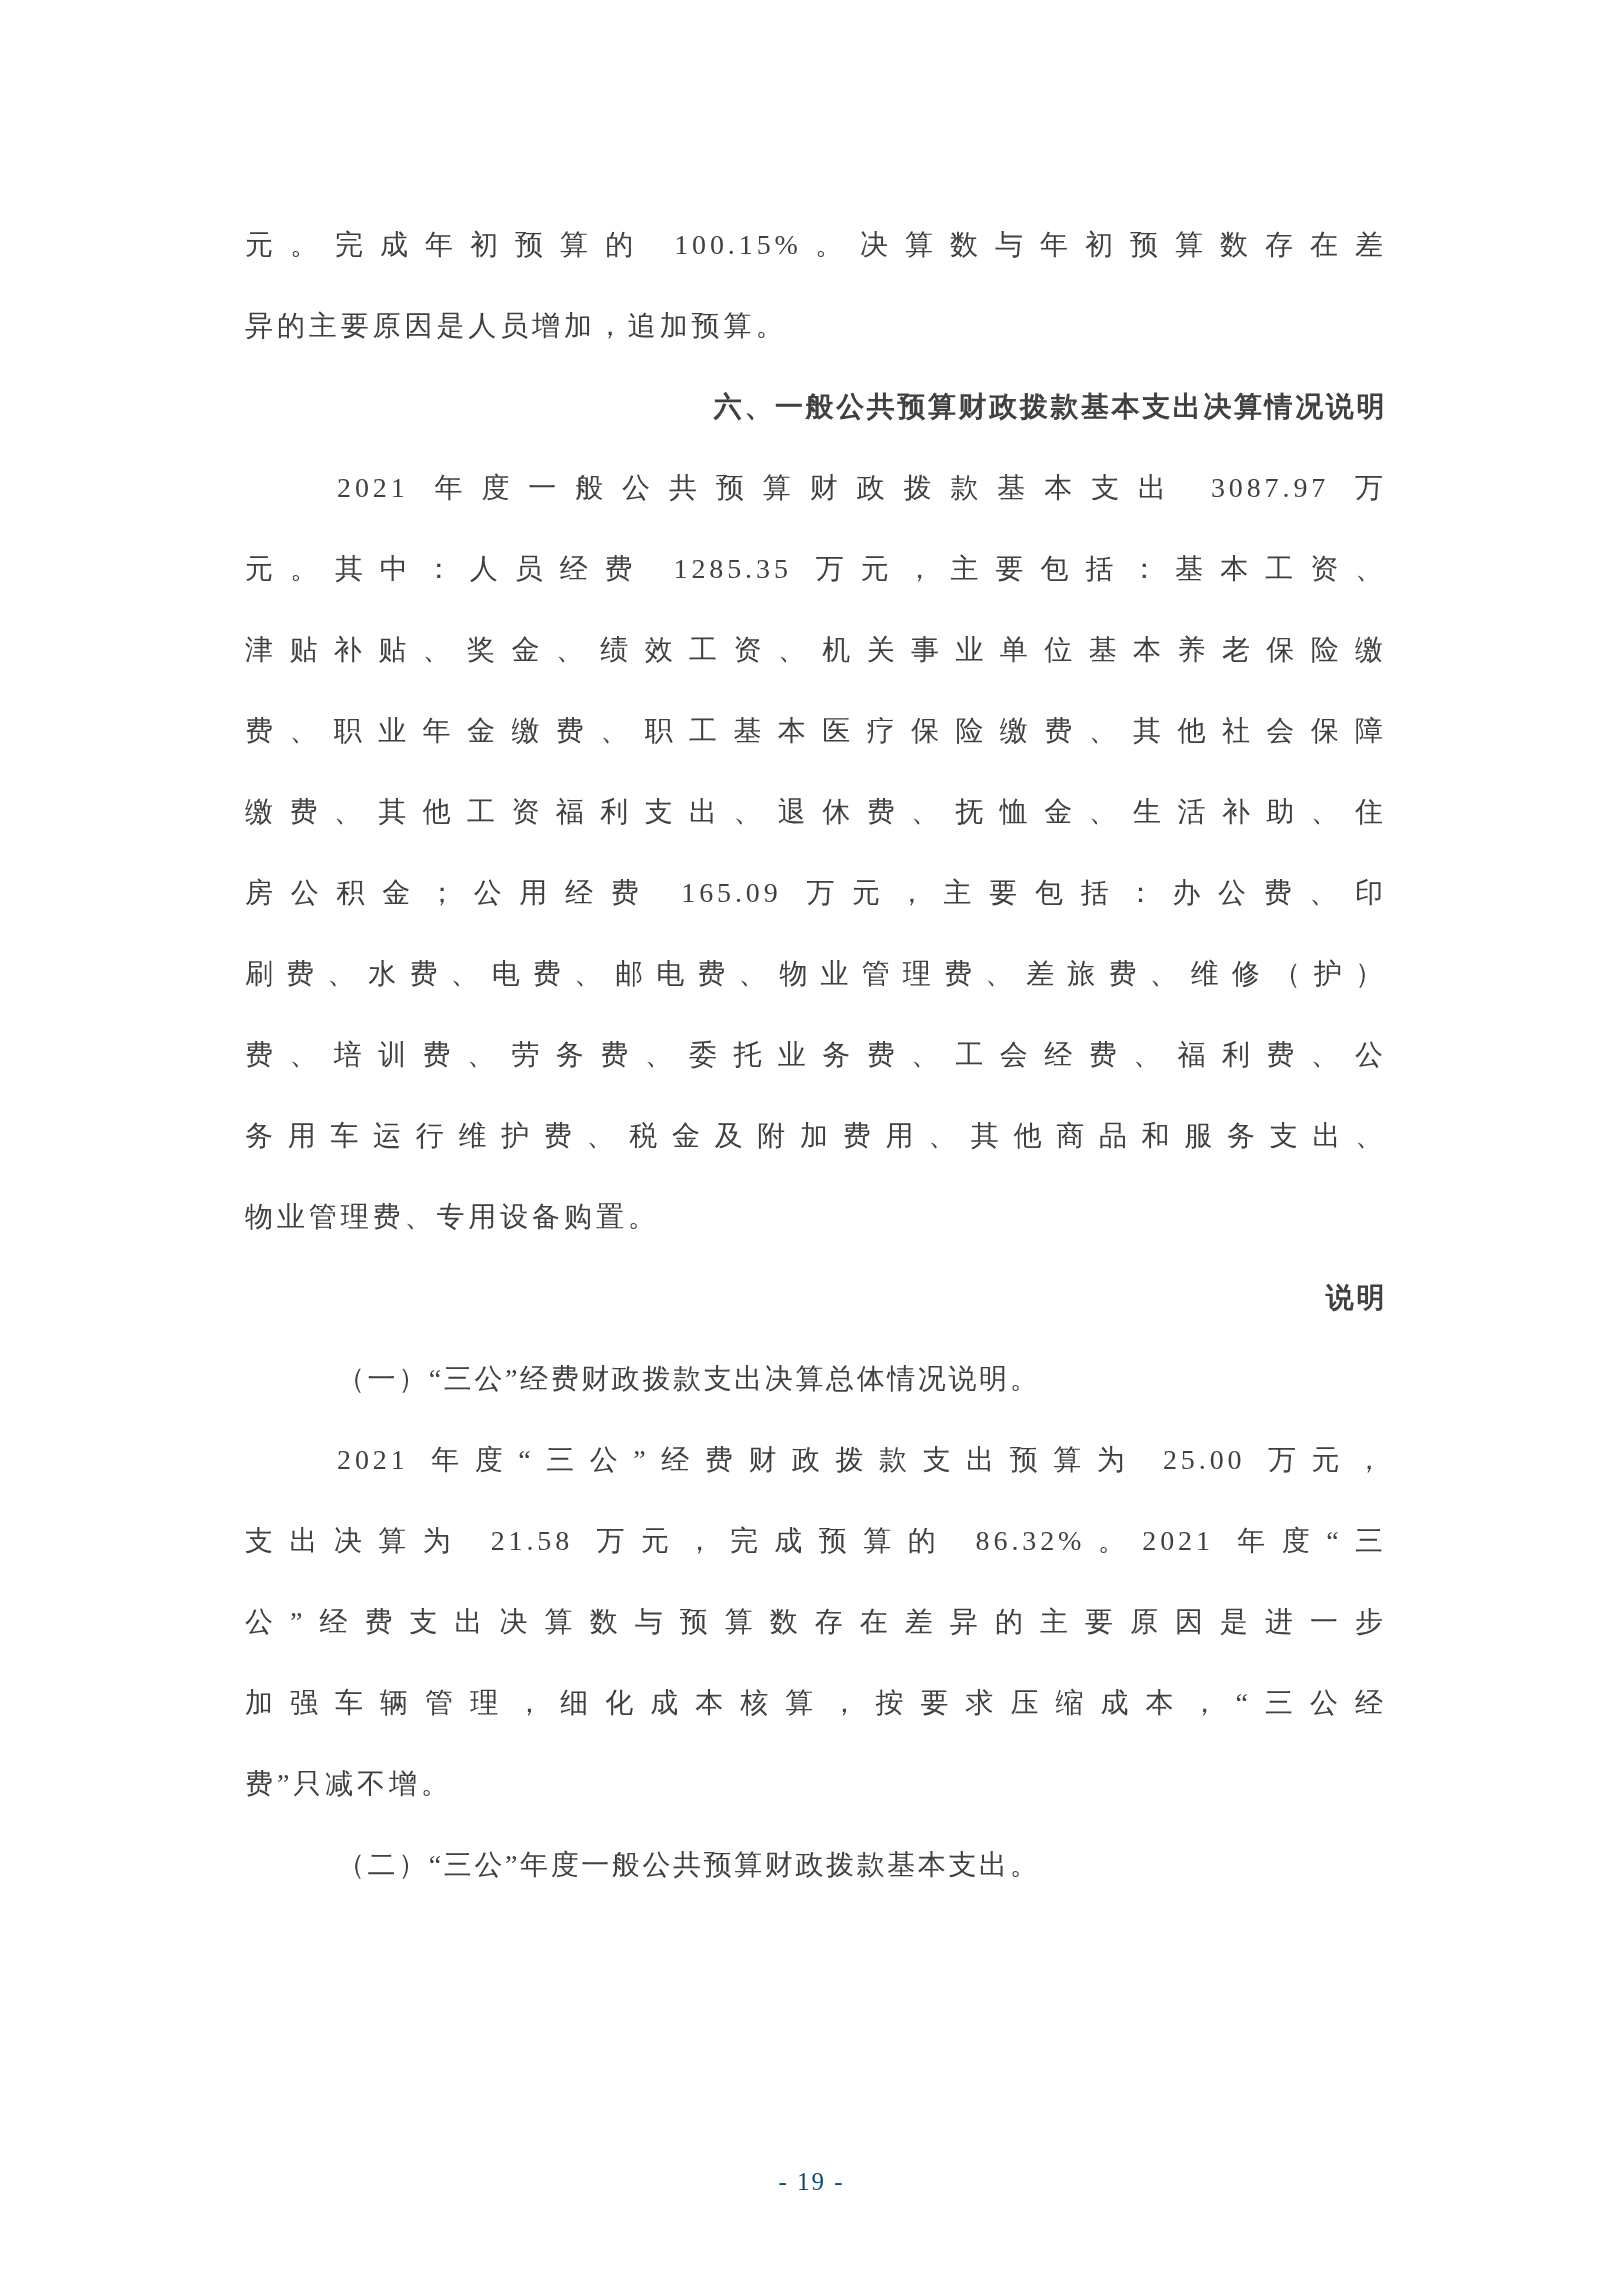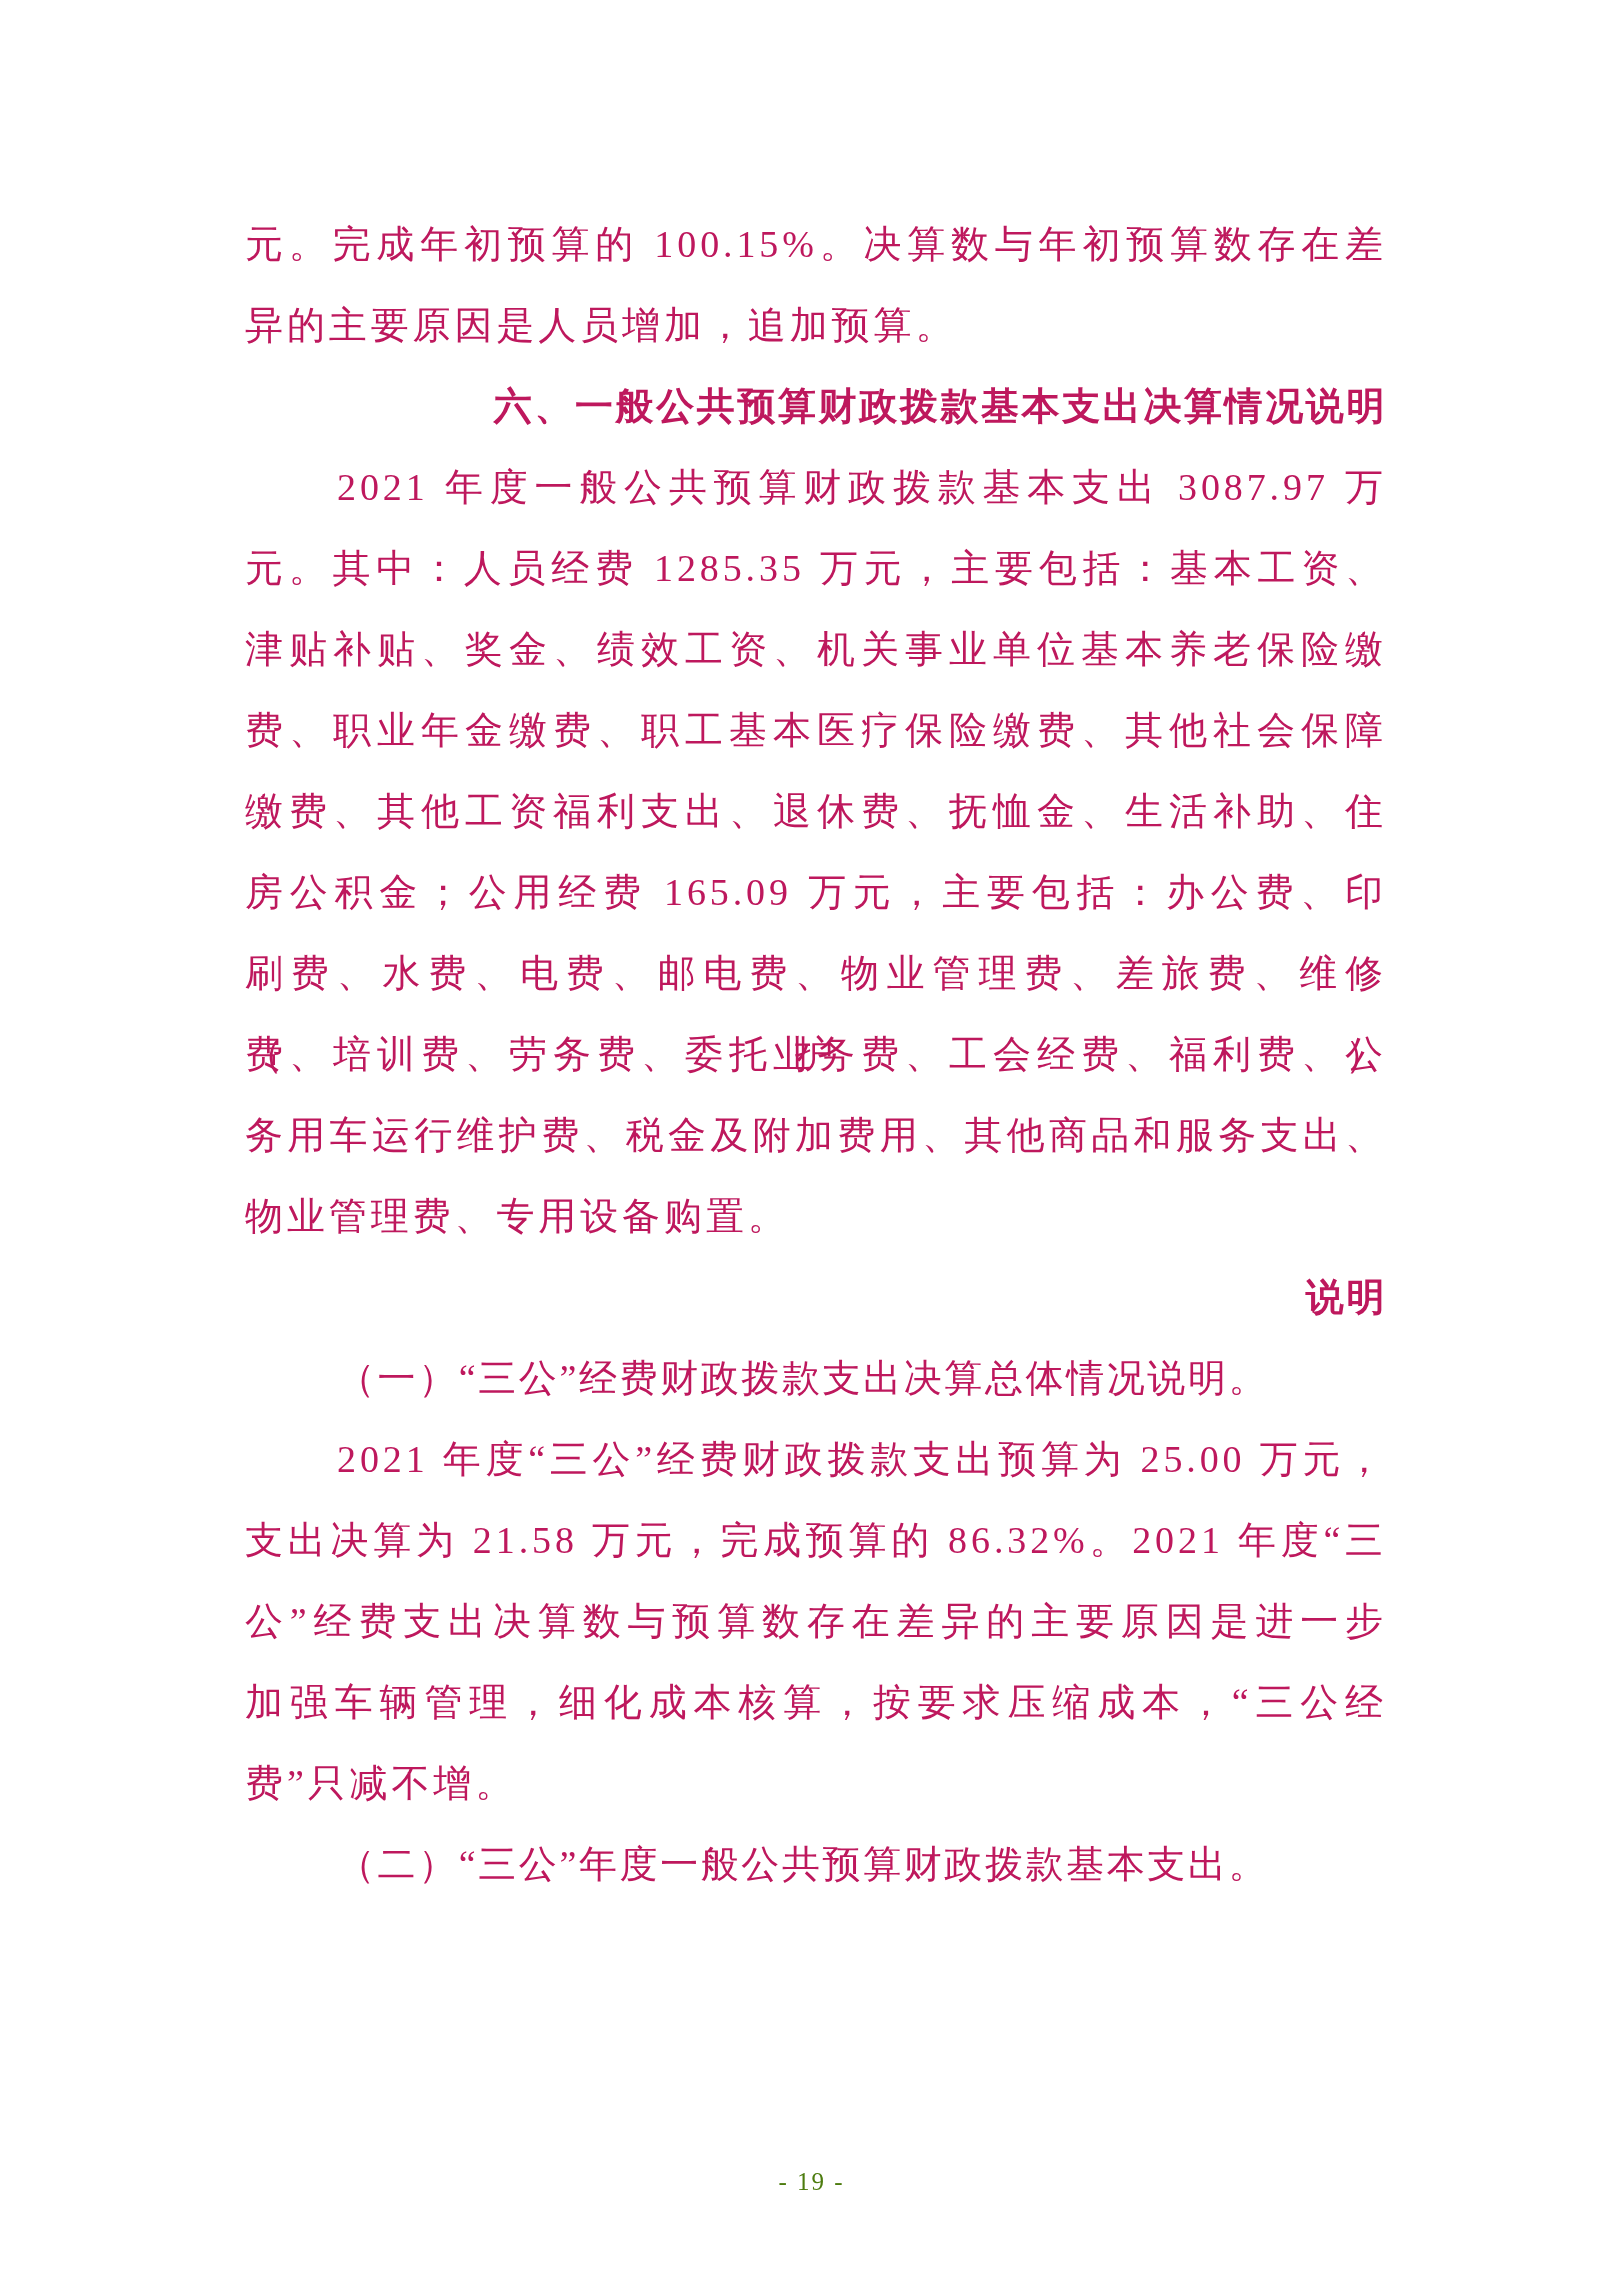--- a/index.html
+++ b/index.html
@@ -18,24 +18,24 @@
   }
   .content {
     position: absolute;
     left: 245px;
     top: 204px;
     width: 1142px;
   }
   .line {
     height: 81px;
     line-height: 81px;
-    font-size: 38px;
+    font-size: 28px;
     letter-spacing: 3.9px;
     white-space: nowrap;
-    color: #be185d;
+    color: #404040;
   }
   .line.justify {
     white-space: normal;
     text-align: justify;
     text-align-last: justify;
   }
   .line.indent {
     text-indent: 92px;
   }
   .line.heading-hei {
@@ -51,21 +51,21 @@
   }
   .page-number {
     position: absolute;
     left: 0;
     top: 2168px;
     width: 100%;
     text-align: center;
     font-size: 25px;
     letter-spacing: 2px;
     font-family: "Liberation Serif", serif;
-    color: #4d7c0f;
+    color: #0c4a6e;
   }
 </style>
 </head>
 <body>
 
 <div class="page">
   <div class="content" id="doc-content">
       <div class="line body justify">元。完成年初预算的 100.15%。决算数与年初预算数存在差</div>
       <div class="line body">异的主要原因是人员增加，追加预算。</div>
       <div class="line heading-hei indent">六、一般公共预算财政拨款基本支出决算情况说明</div>

